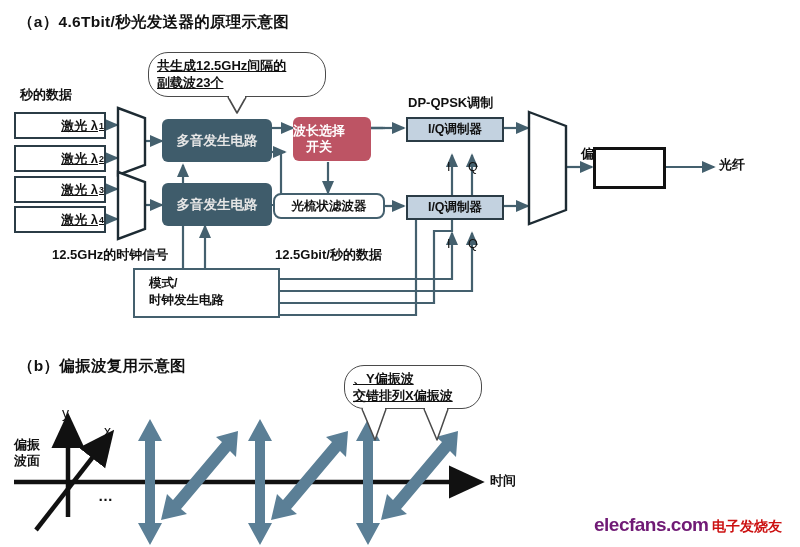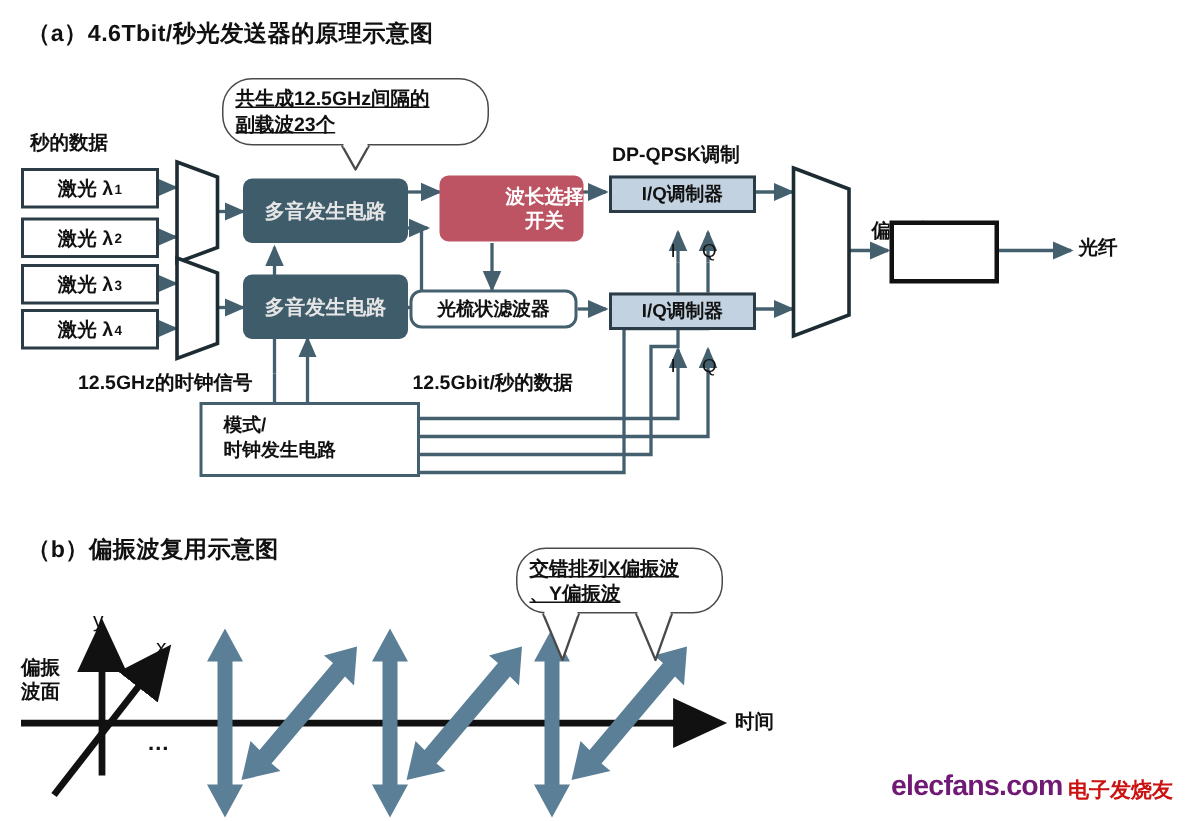--- a/index.html
+++ b/index.html
@@ -7,33 +7,33 @@
        font-family:"Liberation Sans","DejaVu Sans",sans-serif;color:#111;
        overflow:hidden;}
   .abs{position:absolute;}
   .ttl{font-size:15.5px;font-weight:700;letter-spacing:.3px;white-space:nowrap;}
   .lbl{font-size:13px;font-weight:700;white-space:nowrap;line-height:1.15;}
   .lbl-sm{font-size:12px;font-weight:700;white-space:nowrap;}
   .iq{font-size:12.5px;font-weight:400;}
 
   
   .laserbox{width:92px;height:27px;border:2.5px solid #2b3c46;background:#fff;
-            display:flex;align-items:center;justify-content:center;
-            font-size:13px;font-weight:700;box-sizing:border-box;}
+            display:flex;align-items:center;justify-content:flex-end;
+            font-size:13px;font-weight:700;box-sizing:border-box;text-decoration:underline;}
   .laserbox sub{font-size:9px;vertical-align:-3px;padding-left:1px;font-weight:700;}
 
   
   .mtone{width:110px;height:43px;background:#3f5c6b;border-radius:6px;
          color:#e5e5e5;font-size:13.5px;font-weight:700;
          display:flex;align-items:center;justify-content:center;box-sizing:border-box;}
 
   
-  .wsw{width:96px;height:44px;background:#bd5464;border-radius:6px;color:#fff;
+  .wsw{width:78px;height:44px;background:#bd5464;border-radius:6px;color:#fff;
        font-size:13px;font-weight:700;line-height:1.25;text-align:center;
-       display:flex;align-items:center;justify-content:flex-end;box-sizing:border-box;}
+       display:flex;align-items:center;justify-content:flex-start;box-sizing:border-box;}
 
   
   .comb{width:112px;height:26px;background:#fff;border:2px solid #44606e;border-radius:8px;
         display:flex;align-items:center;justify-content:center;
         font-size:12.5px;font-weight:700;box-sizing:border-box;}
 
   
   .iqmod{width:98px;height:25px;background:#c3d2e0;border:2.5px solid #2b3c46;
          display:flex;align-items:center;justify-content:center;
          font-size:12.5px;font-weight:700;box-sizing:border-box;}
@@ -235,22 +235,22 @@
 <div class="abs lbl" style="left:62px;top:405px;font-weight:400;font-size:14px;">y</div>
 <div class="abs lbl" style="left:104px;top:423px;font-weight:400;font-size:14px;">x</div>
 <div class="abs lbl" style="left:14px;top:437px;line-height:1.25;">
   <div>偏振</div>
   <div>波面</div>
 </div>
 <div class="abs" style="left:98px;top:487px;font-size:15px;font-weight:700;letter-spacing:1px;">…</div>
 <div class="abs lbl" style="left:490px;top:474px;">时间</div>
 
 <div class="abs callout" style="left:344px;top:365px;width:138px;height:44px;">
+  <div>、Y偏振波</div>
   <div>交错排列X偏振波</div>
-  <div>、Y偏振波</div>
 </div>
 <svg width="800" height="547">
   <path d="M362,409 L375,440 L386,409" fill="#fff" stroke="#4a4a4a" stroke-width="1.5" stroke-linejoin="round"></path>
   <path d="M424,409 L437,440 L448,409" fill="#fff" stroke="#4a4a4a" stroke-width="1.5" stroke-linejoin="round"></path>
   <line x1="363" y1="409" x2="385" y2="409" stroke="#fff" stroke-width="2.6"></line>
   <line x1="425" y1="409" x2="447" y2="409" stroke="#fff" stroke-width="2.6"></line>
 </svg>
 
 <div class="wm" style="left:594px;top:514px;font-size:19px;color:#701a75;letter-spacing:-.5px;">
   <span>elecfans</span><span>.com</span>

